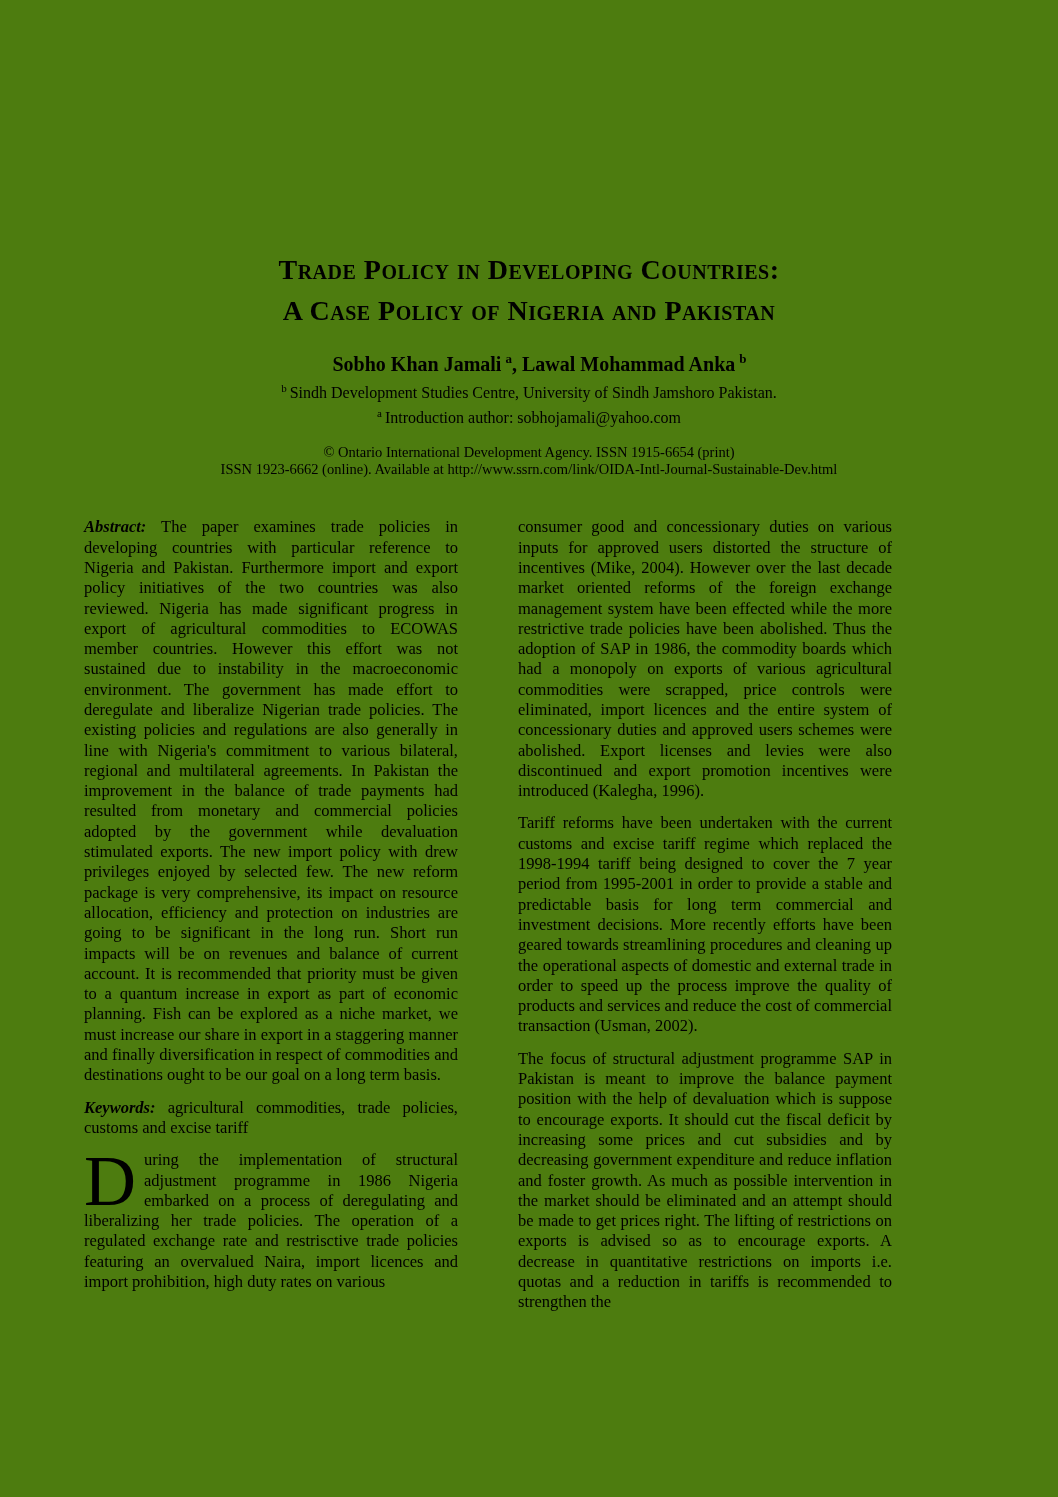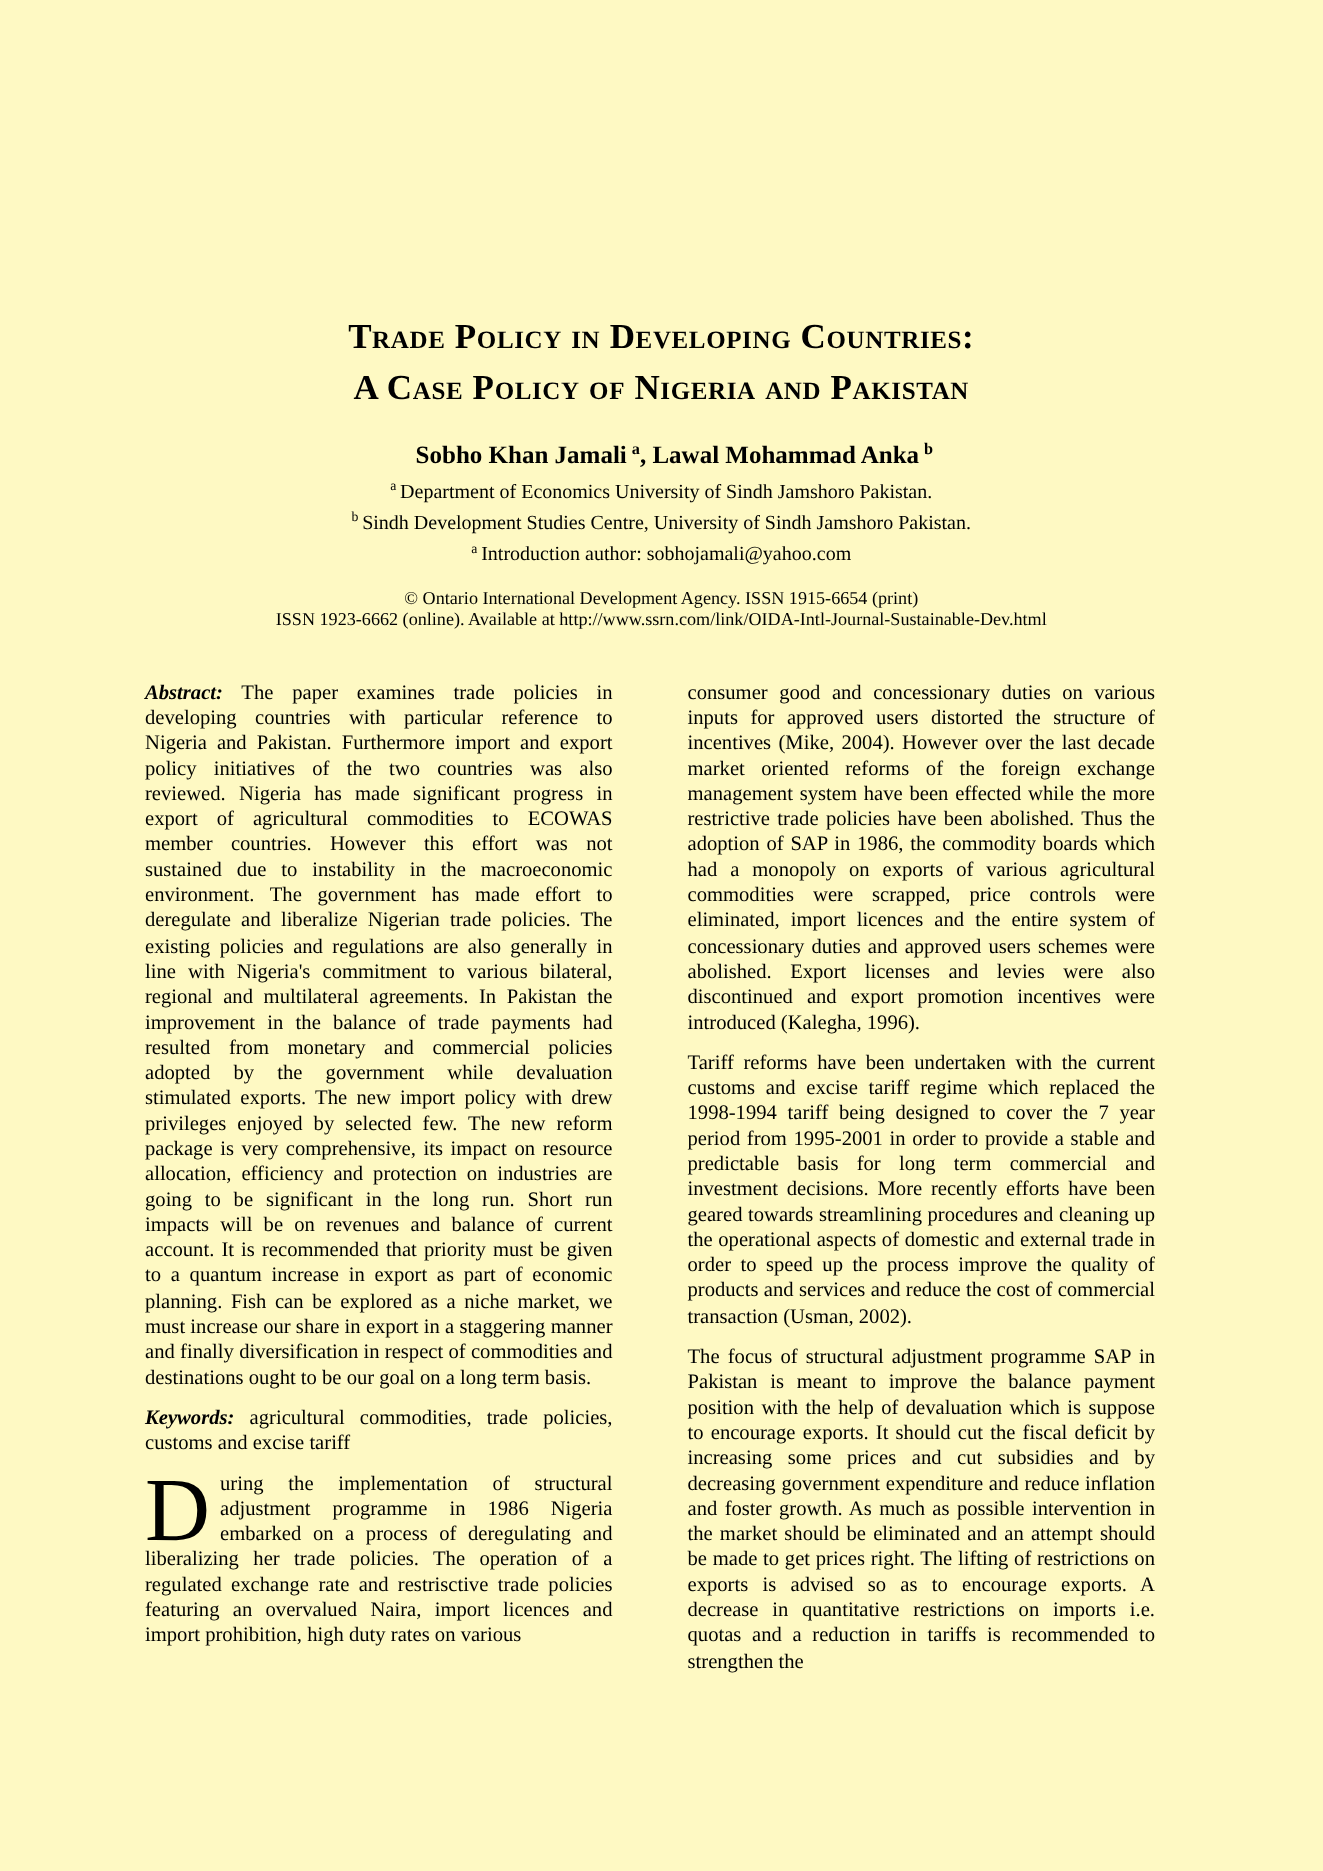--- a/index.html
+++ b/index.html
@@ -4,21 +4,21 @@
 <style>
   html, body {
     margin: 0;
     padding: 0;
     background: #ffffff;
   }
   .page {
     position: relative;
     width: 1058px;
     height: 1497px;
-    background: #fef9c3;
+    background: #4d7c0f;
     color: #000000;
     font-family: "Liberation Serif", "DejaVu Serif", serif;
     overflow: hidden;
   }
   header {
     padding-top: 249px;
     text-align: center;
   }
   h1 {
     margin: 0;
@@ -50,21 +50,21 @@
   }
   .publisher {
     margin-top: 16px;
     font-size: 14.5px;
     line-height: 17px;
   }
   .columns {
     display: flex;
     gap: 60px;
     width: 808px;
-    margin: 39px 0 0 116px;
+    margin: 39px 0 0 84px;
   }
   .col {
     width: 374px;
     font-size: 16.5px;
     line-height: 20.3px;
     text-align: justify;
   }
   .col p {
     margin: 0 0 12px 0;
   }
@@ -97,21 +97,20 @@
 
   <header>
     <h1>
       <div>Trade Policy in Developing Countries:</div>
       <div>A Case Policy of Nigeria and Pakistan</div>
     </h1>
 
     <div class="byline"><span>Sobho Khan Jamali</span><sup>a</sup><span>, </span><span>Lawal Mohammad Anka</span><sup>b</sup></div>
 
     <div class="affiliations">
-      <div><sup>a</sup><span>Department of Economics University of Sindh Jamshoro Pakistan.</span></div>
       <div><sup>b</sup><span>Sindh Development Studies Centre, University of Sindh Jamshoro Pakistan.</span></div>
       <div><sup>a</sup><span>Introduction author: sobhojamali@yahoo.com</span></div>
     </div>
 
     <div class="publisher">
       <div>© Ontario International Development Agency. ISSN 1915-6654 (print)</div>
       <div>ISSN 1923-6662 (online). Available at http://www.ssrn.com/link/OIDA-Intl-Journal-Sustainable-Dev.html</div>
     </div>
   </header>
 

